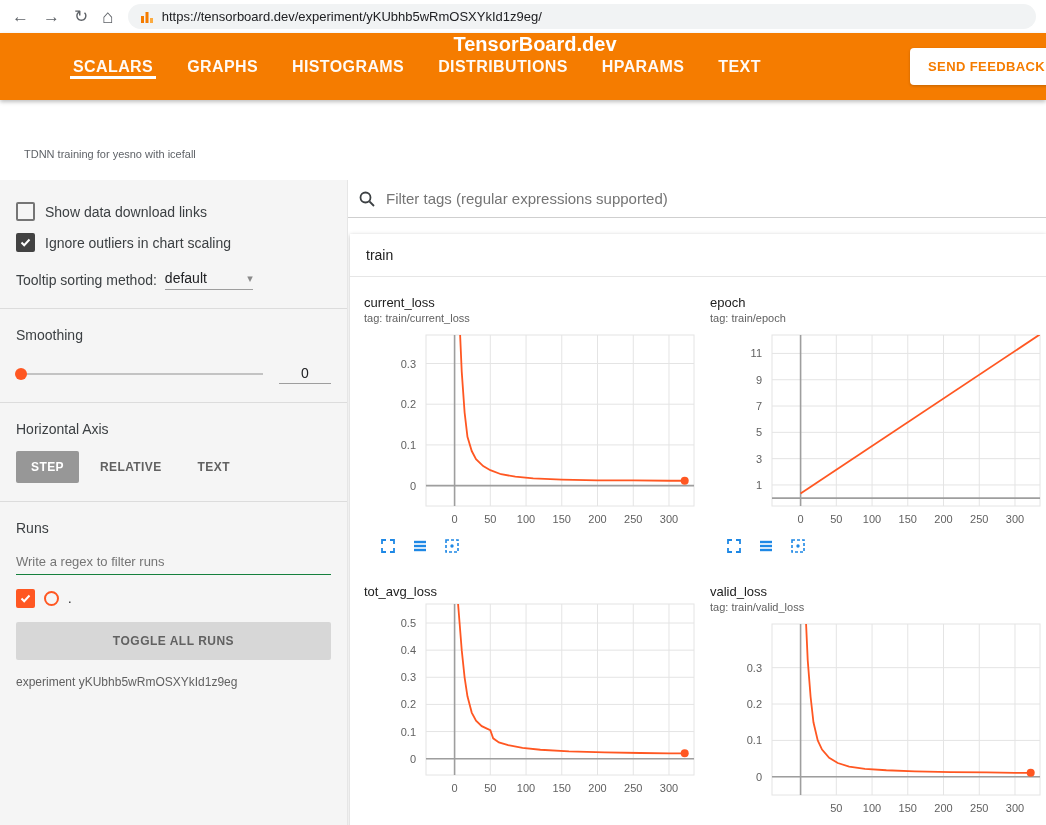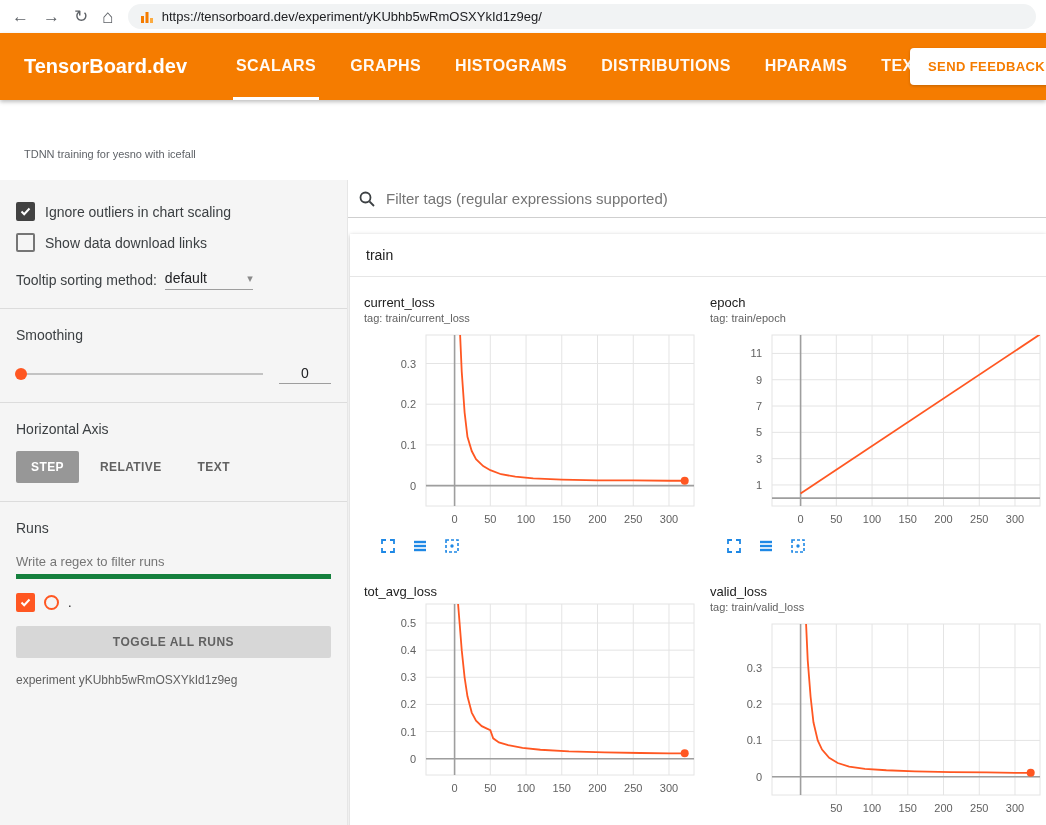--- a/index.html
+++ b/index.html
@@ -10,21 +10,21 @@
   }
   
   .browser-bar{height:33px;display:flex;align-items:center;background:#fff;}
   .nav-btn{color:#5f6368;font-size:17px;margin-left:14px;cursor:pointer;line-height:1;user-select:none;}
   .nav-btn.first{margin-left:12px;}
   .address-bar{flex:1;height:25px;border-radius:13px;background:#f1f3f4;margin:0 10px 0 14px;
     display:flex;align-items:center;padding:0 12px;gap:8px;cursor:text;}
   .address-url{font-size:13px;color:#202124;white-space:nowrap;overflow:hidden;}
   
   .app-header{position:relative;height:67px;background:#f57c00;display:flex;align-items:stretch;
-    padding-left:24px;box-shadow:0 2px 4px rgba(0,0,0,.25);z-index:5;}
+    padding-left:24px;box-shadow:0 2px 4px rgba(0,0,0,.25);z-index:5;flex-direction:column;}
   .brand{align-self:center;color:#fff;font-size:20px;font-weight:bold;}
   .tabs{display:flex;margin-left:46px;gap:28px;align-items:stretch;}
   .tab{display:flex;align-items:center;font-size:16px;font-weight:bold;letter-spacing:.4px;
     color:rgba(255,255,255,.96);border-bottom:3px solid transparent;padding:2px 3px 0 3px;cursor:pointer;}
   .tab.active{border-bottom-color:#fff;}
   .feedback-btn{position:absolute;right:-40px;top:15px;height:37px;width:176px;background:#fff;
     color:#f57c00;border:none;border-radius:4px;font-family:inherit;font-weight:bold;font-size:13px;
     letter-spacing:.4px;padding-left:18px;text-align:left;box-shadow:0 1px 3px rgba(0,0,0,.2);cursor:pointer;}
   
   .subheader{height:80px;background:#fff;}
@@ -50,27 +50,27 @@
   .divider{border:none;border-top:1px solid #dcdcdc;margin:18px -16px;}
   .slider-row{display:flex;align-items:center;gap:16px;margin-top:20px;}
   .slider{flex:1;position:relative;height:2px;background:#c3c3c3;cursor:pointer;}
   .slider-thumb{position:absolute;left:-1px;top:-5px;width:12px;height:12px;border-radius:50%;background:#ff5722;}
   .smoothing-input{width:52px;border:none;border-bottom:1px solid #9e9e9e;background:transparent;
     font-family:inherit;font-size:14px;color:#202124;text-align:center;padding:2px 0;outline:none;}
   .axis-buttons{display:flex;gap:6px;margin-top:14px;}
   .axis-btn{padding:9px 15px;font-family:inherit;font-size:12px;font-weight:bold;letter-spacing:.4px;
     color:#616161;background:transparent;border:none;border-radius:2px;cursor:pointer;}
   .axis-btn.active{background:#979797;color:#fff;}
-  .regex-input{width:100%;box-sizing:border-box;border:none;border-bottom:5px solid #15803d;background:transparent;
+  .regex-input{width:100%;box-sizing:border-box;border:none;border-bottom:1px solid #15803d;background:transparent;
     font-family:inherit;font-size:13px;color:#202124;padding:6px 0 5px 0;margin-top:12px;outline:none;}
   .regex-input::placeholder{color:#757575;}
   .run-row{display:flex;align-items:center;gap:9px;margin-top:14px;cursor:pointer;}
   .run-swatch{width:11px;height:11px;border:2px solid #ff5722;border-radius:50%;flex:none;}
   .run-name{font-size:13px;color:#202124;}
-  .toggle-all{width:100%;height:32px;margin-top:14px;background:#d7d7d7;color:#616161;border:none;
+  .toggle-all{width:100%;height:38px;margin-top:14px;background:#d7d7d7;color:#616161;border:none;
     border-radius:2px;font-family:inherit;font-size:12px;font-weight:bold;letter-spacing:.5px;cursor:pointer;}
   .experiment-note{font-size:12px;color:#616161;margin-top:15px;}
   
   .filter-row{display:flex;align-items:center;height:37px;border-bottom:1px solid #cfcfcf;padding:0 8px 0 10px;gap:8px;}
   .filter-input{flex:1;border:none;outline:none;font-family:inherit;font-size:15px;color:#202124;background:transparent;}
   .filter-input::placeholder{color:#757575;}
   .card{margin:16px 0 0 2px;background:#fff;box-shadow:0 1px 4px rgba(0,0,0,.25);min-height:600px;}
   .card-header{padding:13px 16px;font-size:14px;color:#212121;border-bottom:1px solid #e6e6e6;cursor:pointer;}
   .charts{display:grid;grid-template-columns:repeat(2,340px);column-gap:6px;row-gap:18px;padding:8px 0 0 12px;}
   .chart{width:340px;}
@@ -115,31 +115,31 @@
 
 <div class="subheader">
   <div class="experiment-title">TDNN training for yesno with icefall</div>
 </div>
 
 <div class="content">
 
   <div class="sidebar">
 
     <div class="check-row">
+      <span class="cb"></span>
+      <span class="side-label">Show data download links</span>
+    </div>
+
+    <div class="check-row">
       <span class="cb checked">
         <svg width="11" height="11" viewBox="0 0 11 11">
             <path d="M1.5 5.5 L4.2 8.2 L9.5 2.5" stroke="#fff" stroke-width="2" fill="none"></path>
           </svg>
       </span>
       <span class="side-label">Ignore outliers in chart scaling</span>
-    </div>
-
-    <div class="check-row">
-      <span class="cb"></span>
-      <span class="side-label">Show data download links</span>
     </div>
 
     <div class="tooltip-row">
       <span class="side-label">Tooltip sorting method:</span>
       <span class="dropdown">
         <span class="dropdown-value">default</span>
         <span class="caret">▾</span>
       </span>
     </div>
 

